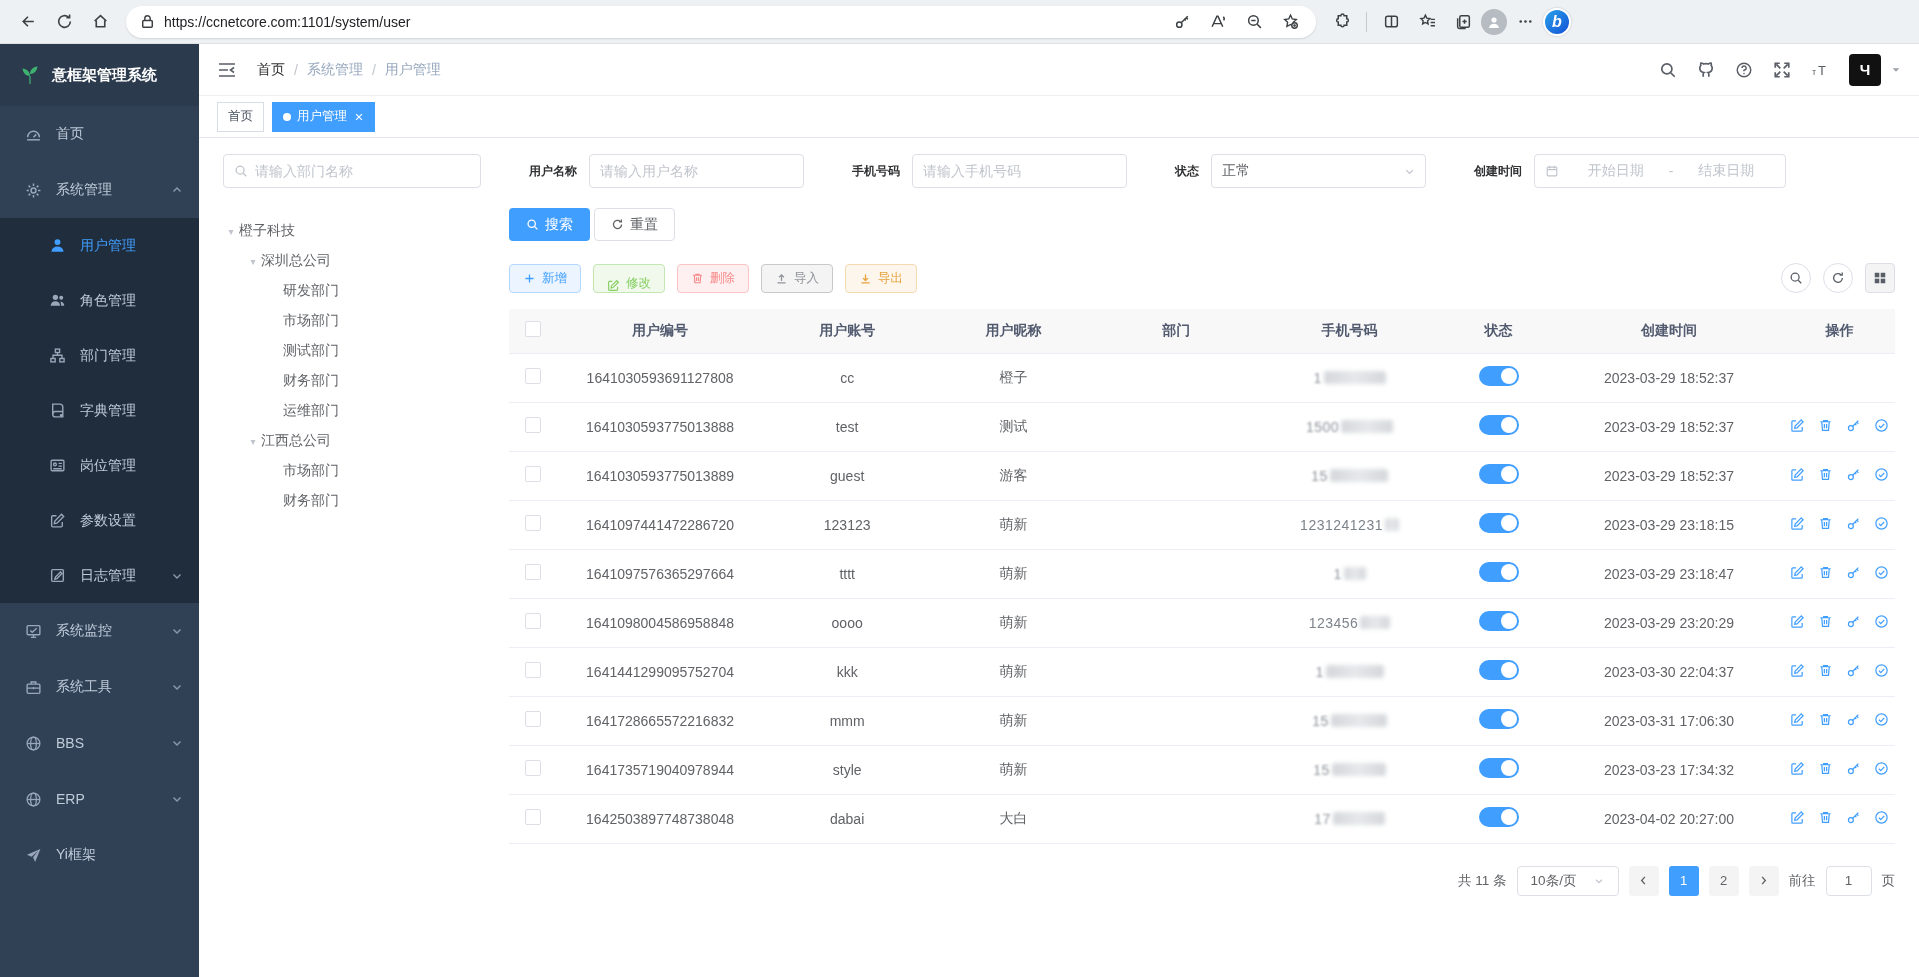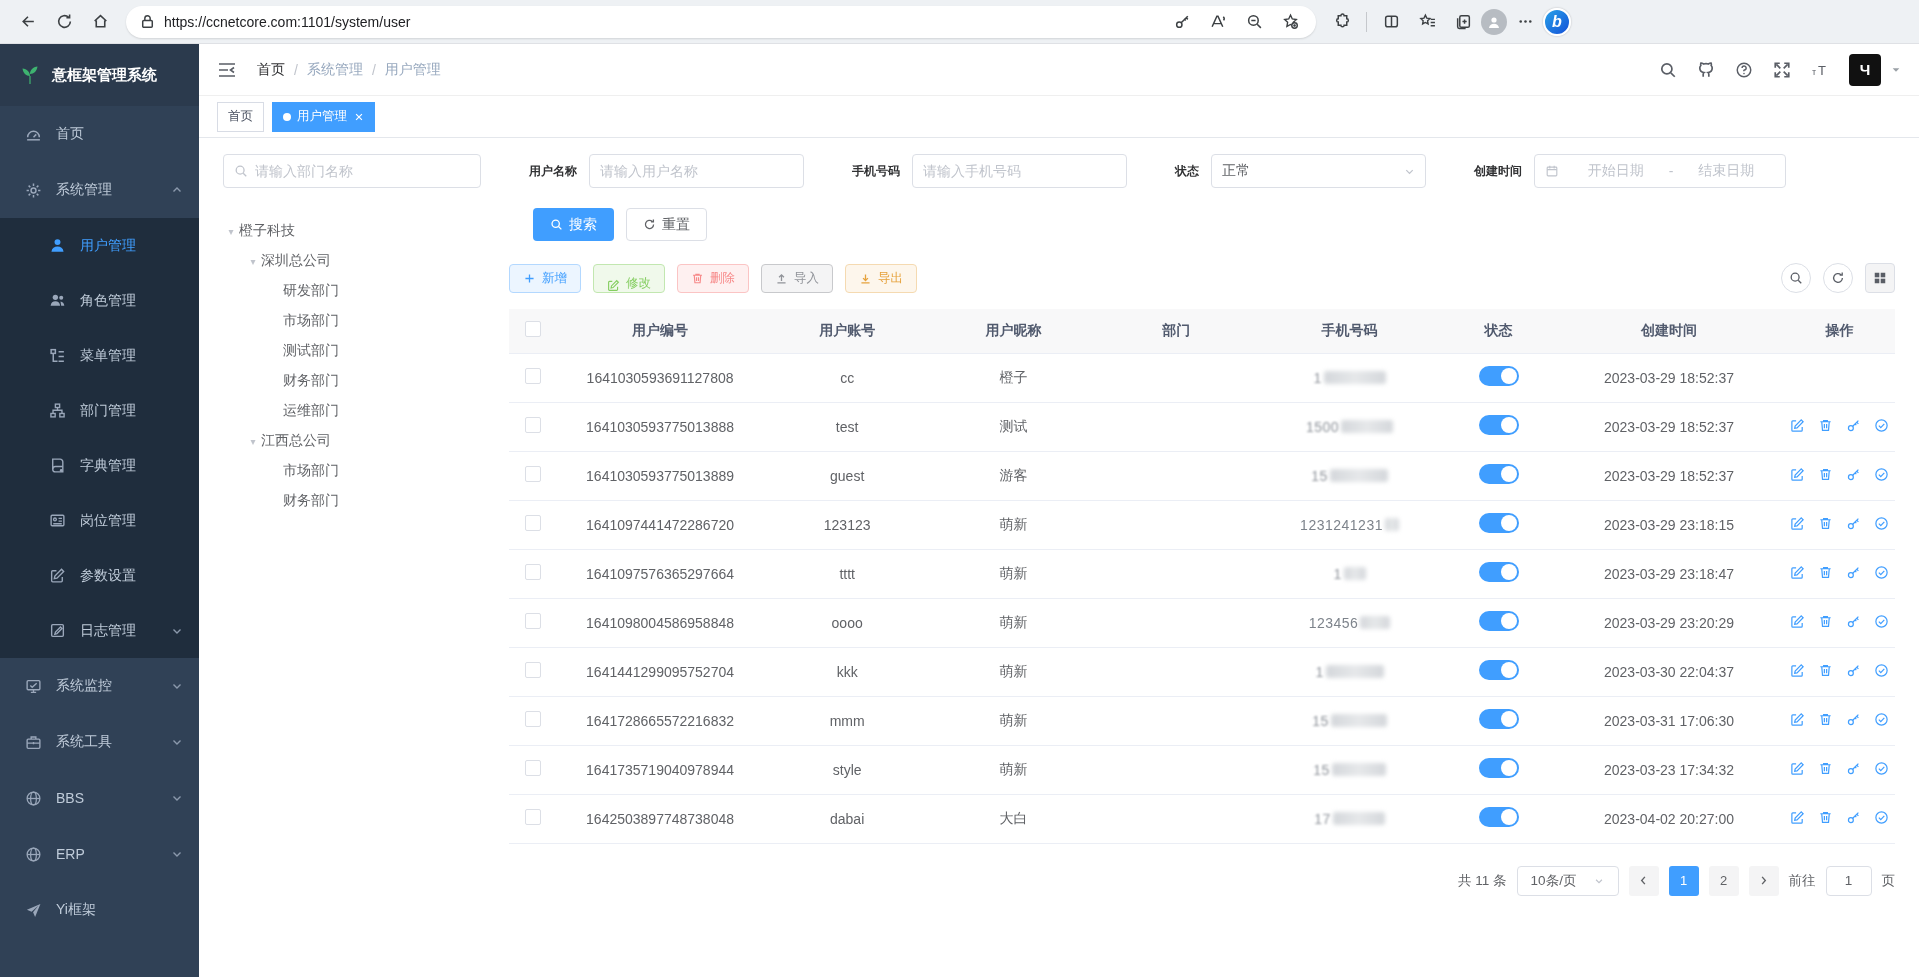--- a/index.html
+++ b/index.html
@@ -79,21 +79,21 @@
   .body-row { display:flex; margin-top:20px; }
   .tree-col { width:258px; flex:0 0 auto; padding-top:8px; }
   .tree-item { display:flex; align-items:center; height:30px; font-size:14px; color:#606266; cursor:pointer; }
   .tree-item .tcaret { width:16px; color:#c0c4cc; font-size:10px; display:flex; justify-content:center; flex:0 0 auto; }
   .right-col { flex:1 1 auto; margin-left:28px; min-width:0; display:flex; flex-direction:column; }
 
   .btn { display:inline-flex; align-items:center; justify-content:center; border-radius:4px; cursor:pointer; font-size:14px; border:1px solid transparent; }
   .btn svg { width:13px; height:13px; margin-right:6px; }
   .btn-primary { background:#409eff; color:#fff; height:33px; padding:0 16px; }
   .btn-plain { background:#fff; color:#606266; border-color:#dcdfe6; height:33px; padding:0 16px;text-align:center; }
-  .row-search { display:flex; gap:12px;margin-left:24px; }
+  .row-search { display:flex; gap:4px; }
   .row-crud { display:flex; align-items:center; gap:12px; margin-top:22px; }
   .mini { height:29px; padding:0 13px; font-size:12.5px; }
   .btn-add { background:#ecf5ff; border-color:#b3d8ff; color:#409eff;justify-content:space-between; }
   .btn-edit { background:#f0f9eb; border-color:#c2e7b0; color:#85ce61;align-items:flex-end; }
   .btn-del { background:#fef0f0; border-color:#fbc4c4; color:#f78989; }
   .btn-imp { background:#f4f4f5; border-color:#c8c9cc; color:#909399; }
   .btn-exp { background:#fdf6ec; border-color:#f5dab1; color:#e6a23c; }
   .mini-tools { margin-left:auto; display:flex; align-items:center; gap:12px; }
   .tool-circle { width:30px; height:30px; border-radius:50%; border:1px solid #dcdfe6; background:#fff; color:#5a5e66; display:flex; align-items:center; justify-content:center; cursor:pointer; }
   .tool-circle svg { width:14px; height:14px; }
@@ -270,29 +270,20 @@
                   <circle cx="6" cy="5" r="2.5"></circle>
                   <path d="M1.5 13c.3-2.8 2.2-4.2 4.5-4.2S10.2 10.2 10.5 13z"></path>
                   <circle cx="11.5" cy="5.5" r="1.9"></circle>
                   <path d="M10.8 8.9c2 .2 3.3 1.5 3.6 4.1h-2.9"></path>
                 </svg>
               </span>
               <span class="slabel">角色管理</span>
             </div>
             <div class="side-item">
               <span class="sicon">
-                <svg viewBox="0 0 16 16" fill="none" stroke="currentColor" stroke-width="1.4">
-                  <rect x="2" y="2.5" width="4" height="3.5"></rect>
-                  <path d="M4 6v7.5h4M9 4.5h5M9 9h5M9 13.5h5"></path>
-                </svg>
-              </span>
-              <span class="slabel">菜单管理</span>
-            </div>
-            <div class="side-item">
-              <span class="sicon">
                 <svg viewBox="0 0 16 16" fill="none" stroke="currentColor" stroke-width="1.3">
                   <rect x="6" y="2" width="4" height="3.2"></rect>
                   <rect x="1.8" y="10.8" width="4" height="3.2"></rect>
                   <rect x="10.2" y="10.8" width="4" height="3.2"></rect>
                   <path d="M8 5.2v2.6M3.8 10.8V7.8h8.4v3"></path>
                 </svg>
               </span>
               <span class="slabel">部门管理</span>
             </div>
             <div class="side-item">

